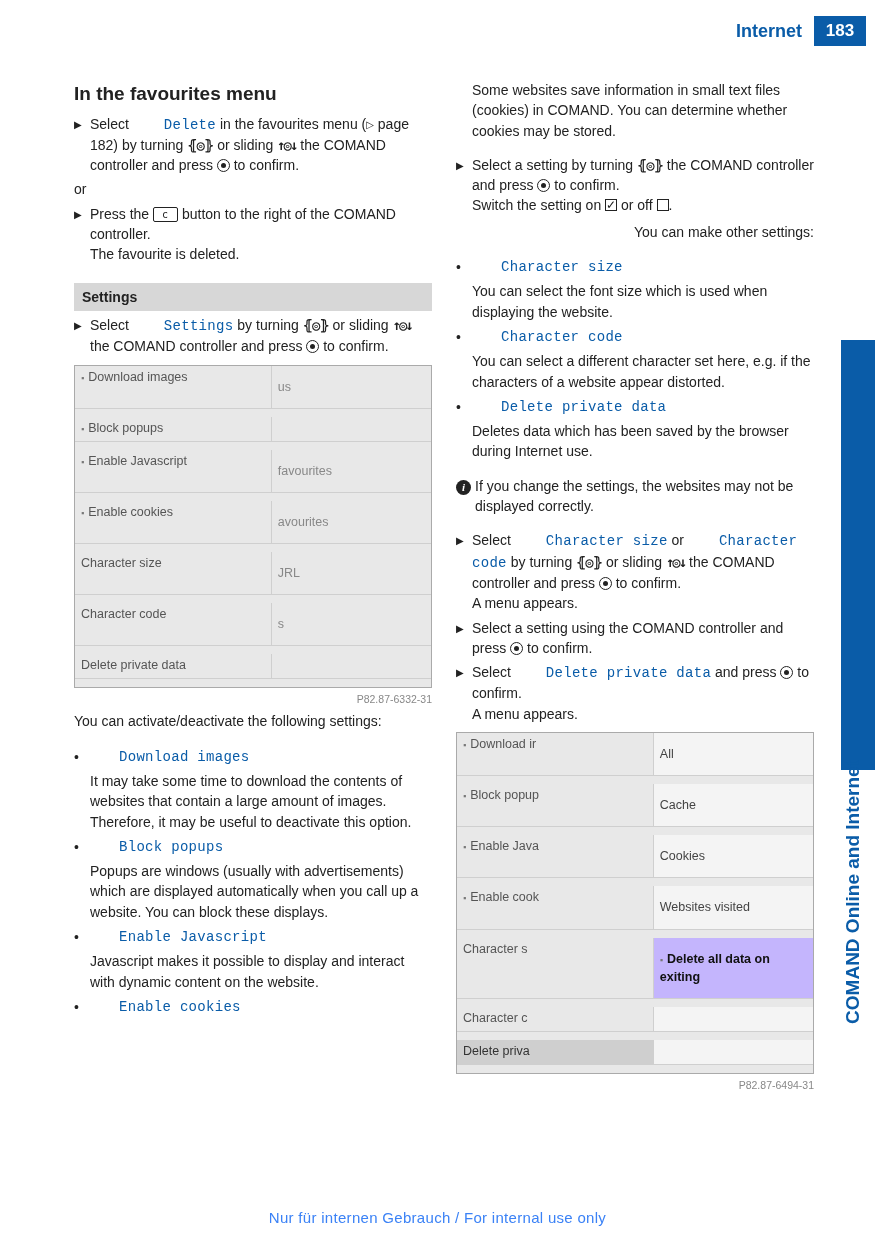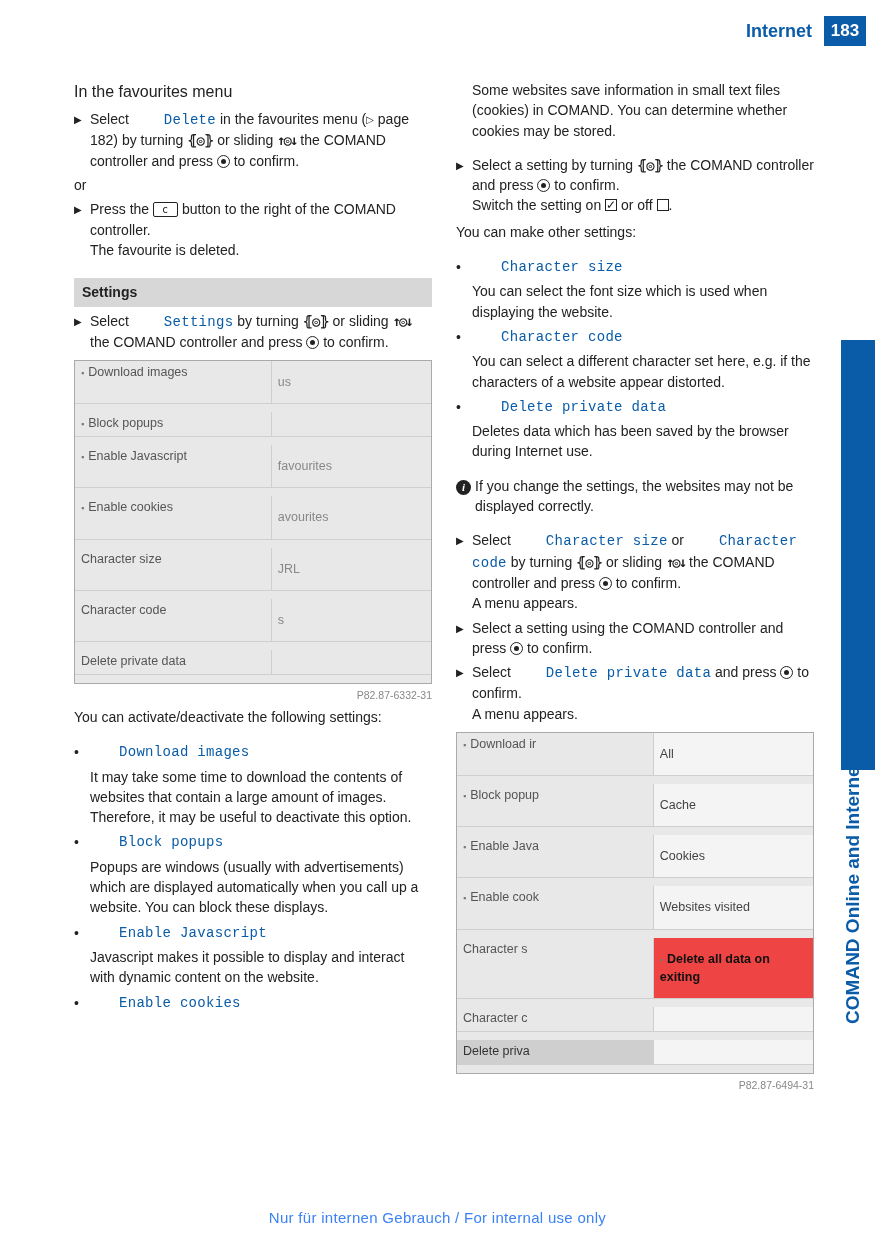--- a/index.html
+++ b/index.html
@@ -24,21 +24,21 @@
     color: #0a5ca8;
     font-weight: bold;
     font-size: 18px;
     padding-right: 12px;
   }
   .page-num-box {
     background: #0a5ca8;
     color: #fff;
     font-weight: bold;
     font-size: 17px;
-    width: 42px;
+    width: 52px;
     height: 30px;
     display: flex;
     align-items: center;
     justify-content: center;
   }
   .side-tab {
     position: absolute;
     right: 0;
     top: 340px;
     width: 34px;
@@ -59,21 +59,21 @@
   .page {
     position: absolute;
     top: 80px;
     left: 74px;
     width: 740px;
     display: flex;
     gap: 24px;
   }
   .col { width: 358px; }
   .col p, .col div { margin-bottom: 4px; }
-  h4.subhead { font-weight: normal; font-size: 16px; margin-bottom: 6px; }
+  h4.subhead { font-weight: bold; font-size: 19px; margin-bottom: 6px; }
   .section-bar {
     background: #d7d7d7;
     font-weight: bold;
     padding: 4px 8px;
     margin: 18px 0 10px 0;
     font-size: 14px;
   }
   .step { display: flex; margin-bottom: 4px; }
   .step .tri { flex: 0 0 16px; }
   .step .body { flex: 1; }
@@ -106,21 +106,21 @@
     border:1px solid #aaa; background:#e8e8e8; width:100%; font-size:12.5px; color:#555;
     margin:8px 0 2px 0;
   }
   .screenshot .row { display:flex; }
   .screenshot .left { width:55%; padding:2px 6px; border-bottom:1px solid #cfcfcf;}
   .screenshot .right { width:45%; padding:12px 6px; color:#888; border-left:1px solid #cfcfcf; border-bottom:1px solid #cfcfcf;}
   .screenshot .chkmark::before { content:"▪"; color:#777; margin-right:4px; font-size:9px;}
   .screenshot .sel { background:#cfcfcf; color:#333;}
   .imglabel { font-size:10.5px; color:#888; text-align:right; margin-bottom:10px;}
   .screenshot2 .right2 { background:#f4f4f4; color:#444;}
-  .screenshot2 .hl { background:#ef4444; color:#111; font-weight:bold;}
+  .screenshot2 .hl { background:#c4b5fd; color:#111; font-weight:bold;}
   .footer-internal {
     position:absolute; bottom:12px; left:0; width:100%; text-align:center;
     color:#3b82f6; font-size:15px; letter-spacing:0.3px;
   }
   .indent { padding-left:16px; }
   .or { margin:4px 0;}
   .small-gap { height:6px;}
 </style>
 </head>
 <body>
@@ -229,21 +229,21 @@
     <div class="small-gap"></div>
 
     <div class="step">
       <span class="tri tri-glyph"></span>
       <span class="body">
         <span>Select a setting by turning </span><span class="ctrl-turn">⦃◎⦄</span><span> the COMAND controller and press </span><span class="press-icon"></span><span> to confirm.</span><br>
         <span>Switch the setting on </span><span class="chk on"></span><span> or off </span><span class="chk"></span><span>.</span>
       </span>
     </div>
 
-    <p style="margin-top:6px;">You can make other settings:</p>
+    <p style="margin-top:6px;text-align:right;">You can make other settings:</p>
     <div class="small-gap"></div>
 
     <div class="bullet-row">
       <span class="dot">•</span>
       <span class="body"><span class="mono">Character size</span></span>
     </div>
     <p class="indent">You can select the font size which is used when displaying the website.</p>
 
     <div class="bullet-row">
       <span class="dot">•</span>

